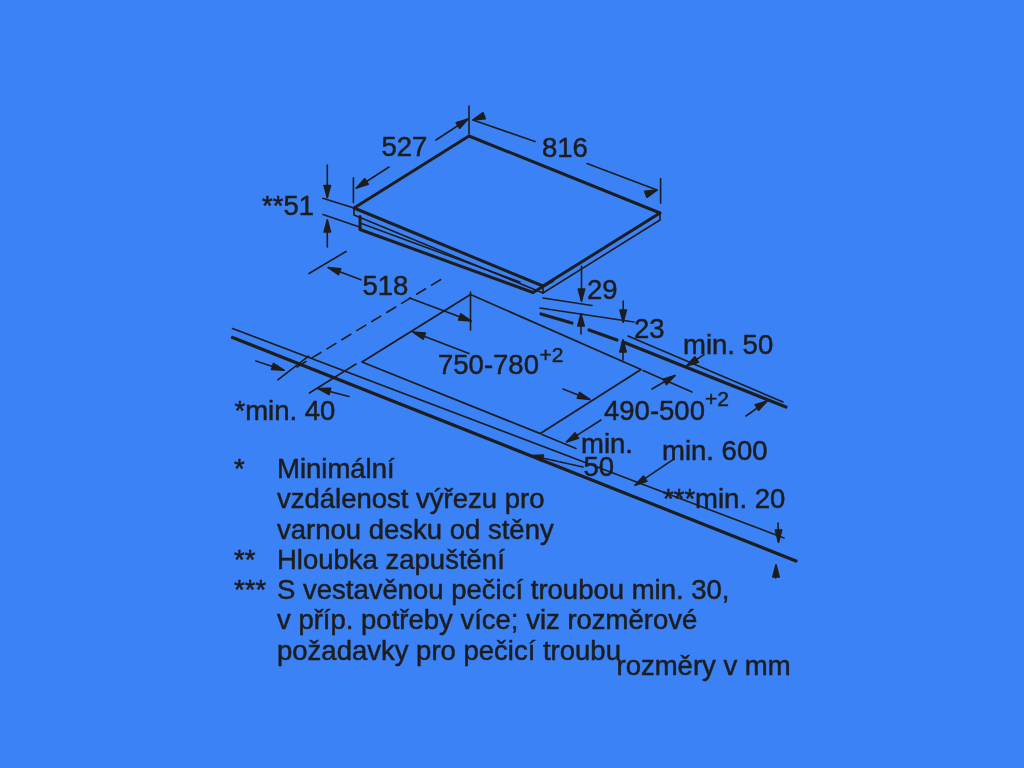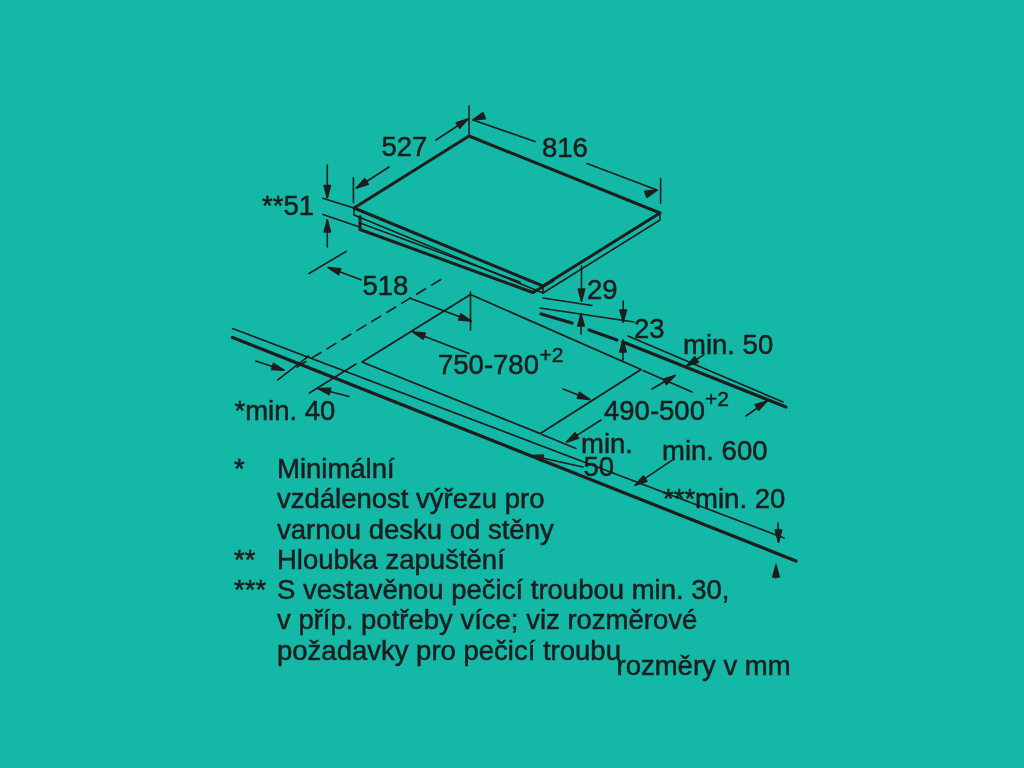--- a/index.html
+++ b/index.html
@@ -1,16 +1,16 @@
 <!DOCTYPE html>
 <html><head>
 <meta charset="utf-8">
 <style>
   html,body{margin:0;padding:0;background:#ffffff;}
-  .wrap{width:1024px;height:768px;position:relative;overflow:hidden;background:#14b8a6;will-change:transform;}
+  .wrap{width:1024px;height:768px;position:relative;overflow:hidden;background:#3b82f6;will-change:transform;}
   svg{position:absolute;left:0;top:0;}
   text{font-family:"Liberation Sans", sans-serif; fill:#1d1d1d;}
 </style>
 </head>
 <body>
 <div class="wrap">
 <svg width="1024" height="768" viewBox="0 0 1024 768">
   <defs>
     <path id="ah" d="M0,0 L-12,-3.2 L-12,3.2 Z" fill="#1d1d1d"></path>
   </defs>

